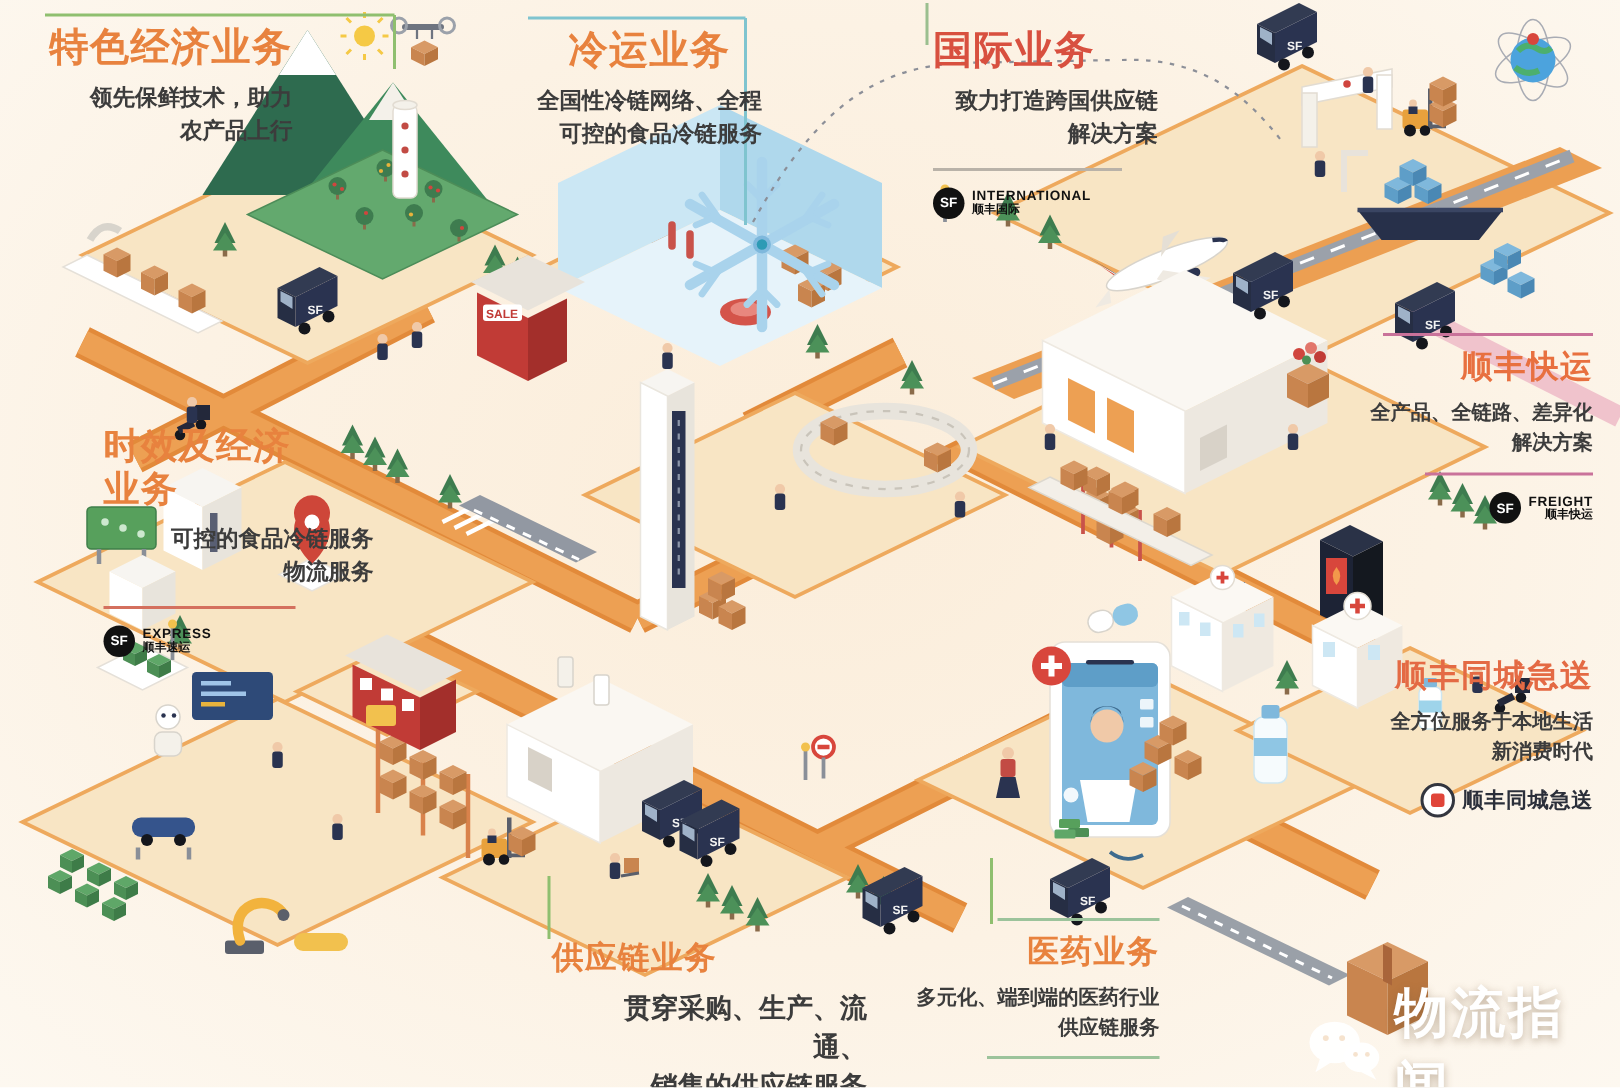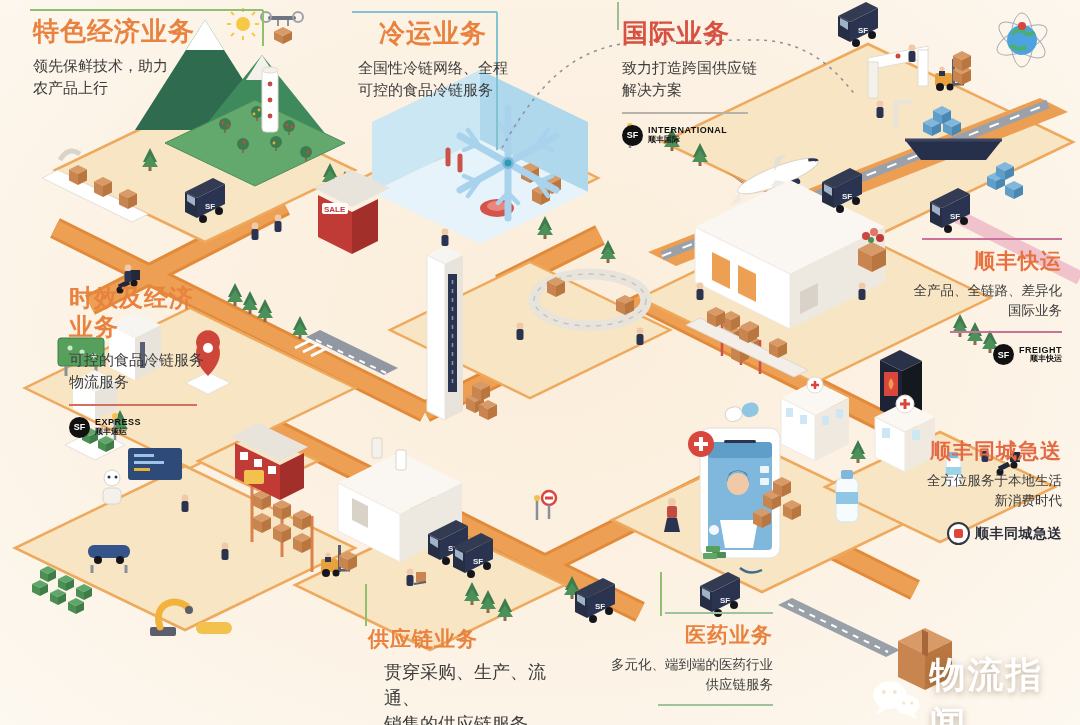--- a/index.html
+++ b/index.html
@@ -2,21 +2,21 @@
 <html><head>
 <meta charset="utf-8">
 <style>
   html,body{margin:0;padding:0;}
   #stage{position:relative;width:1080px;height:725px;overflow:hidden;
     font-family:"Liberation Sans","DejaVu Sans",sans-serif;
     background:radial-gradient(ellipse at 50% 45%, #FBEDDA 0%, #FCF2E4 55%, #FDF8F0 100%);}
   #scene{position:absolute;left:0;top:0;}
   .label{position:absolute;z-index:5;}
   .label .title{font-weight:bold;letter-spacing:1px;line-height:1.22;white-space:pre-line;}
-  .label .desc{font-weight:normal;color:#3C3C3C;white-space:pre-line;margin-top:7px;}
+  .label .desc{font-weight:bold;color:#3C3C3C;white-space:pre-line;margin-top:7px;text-align:right;}
   .t-lg{font-size:26px;} .t-md{font-size:24px;} .t-sm{font-size:21px;}
   .d-lg{font-size:15px;line-height:1.5;} .d-sm{font-size:13.5px;line-height:1.5;}
   .right{text-align:right;}
   .divider{height:2px;margin-top:10px;}
   .logo-row{display:flex;align-items:center;gap:5px;margin-top:11px;}
   .logo-row.right{justify-content:flex-end;}
   .sf-circle{width:21px;height:21px;border-radius:50%;background:#111;color:#fff;
     font-size:9px;font-weight:bold;display:flex;align-items:center;justify-content:center;flex:0 0 auto;}
   .sf-text{display:flex;flex-direction:column;line-height:1.05;color:#111;}
   .sf-text .en{font-size:9px;font-weight:bold;letter-spacing:.5px;}
@@ -633,25 +633,25 @@
   <div class="divider" style="width:128px;background:#D4705E;"></div>
   <div class="logo-row">
     <span class="sf-circle">SF</span>
     <span class="sf-text">
       <span class="en">EXPRESS</span>
       <span class="cn">顺丰速运</span>
     </span>
   </div>
 </div>
 
-<div class="label right" style="right:18px;top:238px;width:180px;">
+<div class="label right" style="right:18px;top:222px;width:180px;">
   <div class="divider" style="width:140px;background:#C9729A;margin:0 0 8px auto;"></div>
   <div class="title t-sm" style="color:#E8703F;">顺丰快运</div>
   <div class="desc d-sm">全产品、全链路、差异化
-国际业务</div>
+解决方案</div>
   <div class="divider" style="width:112px;background:#C9729A;margin-left:auto;"></div>
   <div class="logo-row right">
     <span class="sf-circle">SF</span>
     <span class="sf-text">
       <span class="en">FREIGHT</span>
       <span class="cn">顺丰快运</span>
     </span>
   </div>
 </div>
 

